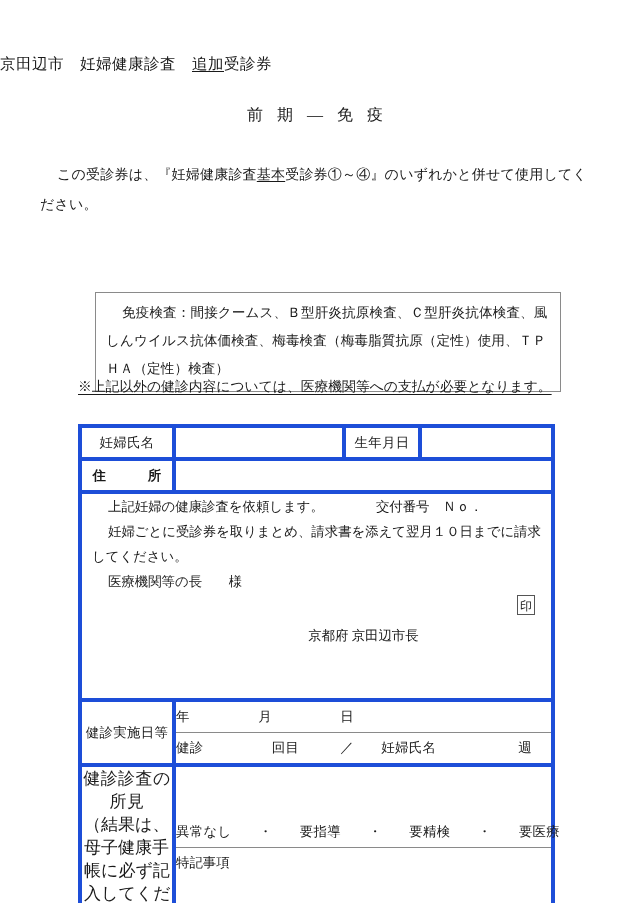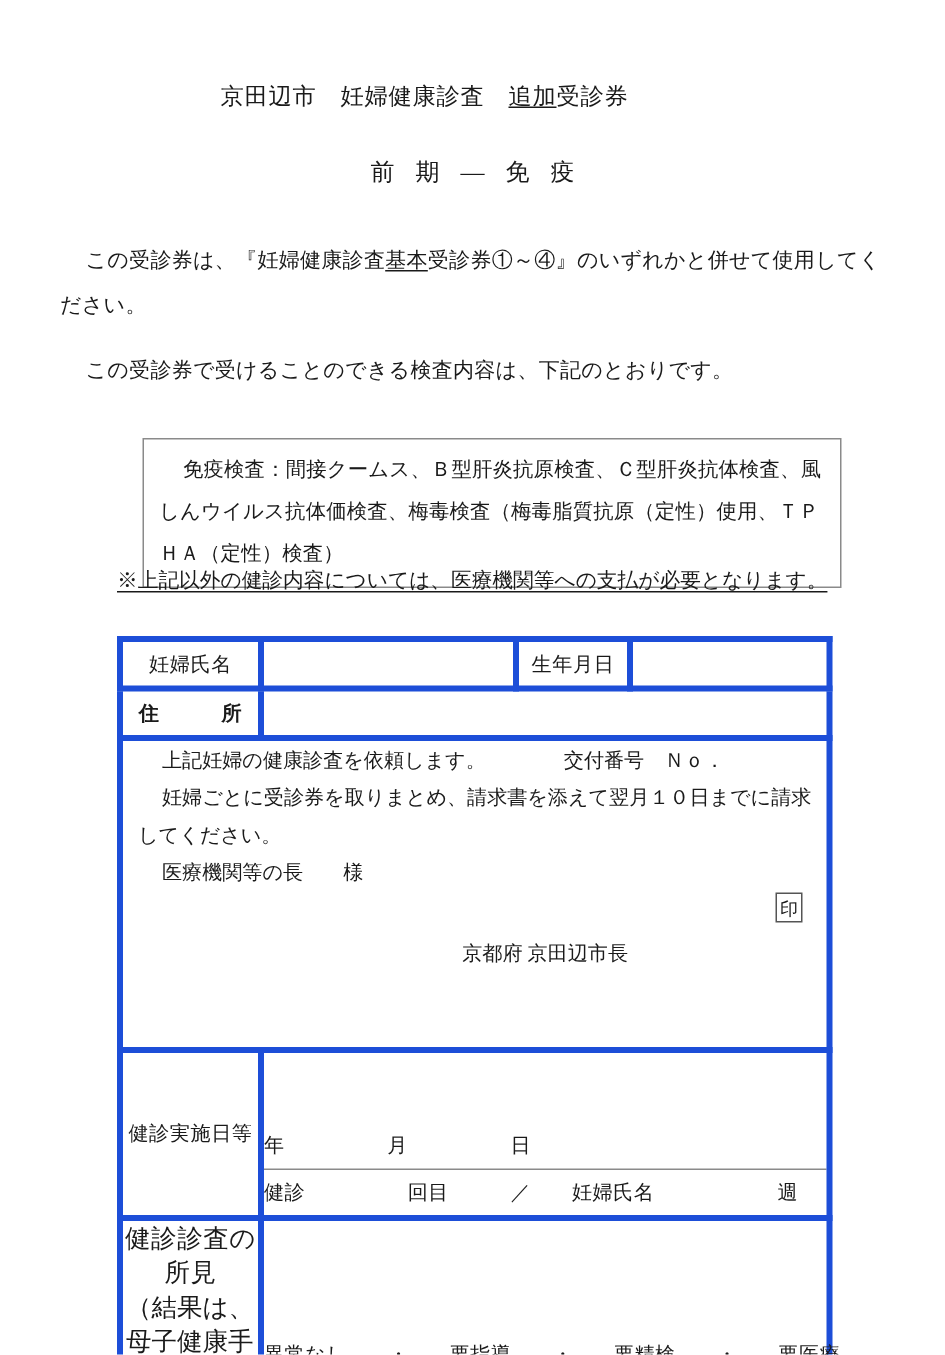--- a/index.html
+++ b/index.html
@@ -22,21 +22,20 @@
     width: 630px;
     height: 903px;
   }
 
   
   .doc-title {
     position: absolute;
     left: 0;
     top: 54px;
     width: 566px;
-    text-align: center;
     font-size: 15.5px;
     letter-spacing: 0.5px;
     white-space: pre;
   }
   .doc-title .u { text-decoration: underline; text-underline-offset: 2px; }
 
   .doc-subtitle {
     position: absolute;
     left: 0;
     top: 105px;
@@ -160,21 +159,20 @@
     line-height: 20px;
     text-align: center;
     box-sizing: border-box;
   }
 
   
   .sub {
     width: 100%;
     border-collapse: collapse;
     table-layout: fixed;
-    margin-top: 47px;
   }
   .sub td {
     border: 0;
     border-bottom: 1px solid #8a8a8a;
     height: 30px;
     padding: 0;
   }
   .sub tr:last-child td { border-bottom: 0; }
 
   .date-line, .visit-line, .finding-line {
@@ -216,21 +214,20 @@
 <body>
 
 <div class="page">
 
   <div class="doc-title"><span>京田辺市　妊婦健康診査　</span><span class="u">追加</span><span>受診券</span></div>
 
   <div class="doc-subtitle">前 期 ― 免 疫</div>
 
   <div class="para para-1"><span>この受診券は、『妊婦健康診査</span><span class="u">基本</span><span>受診券①～④』のいずれかと併せて使用してください。</span></div>
 
-  <div class="para para-2">この受診券で受けることのできる検査内容は、下記のとおりです。</div>
 
   <div class="exam-box">免疫検査：間接クームス、Ｂ型肝炎抗原検査、Ｃ型肝炎抗体検査、風しんウイルス抗体価検査、梅毒検査（梅毒脂質抗原（定性）使用、ＴＰＨＡ（定性）検査）</div>
 
   <div class="notice-line">※上記以外の健診内容については、医療機関等への支払が必要となります。</div>
 
   <table class="form-table">
     <colgroup>
       <col style="width:94px">
       <col style="width:170px">
       <col style="width:76px">

